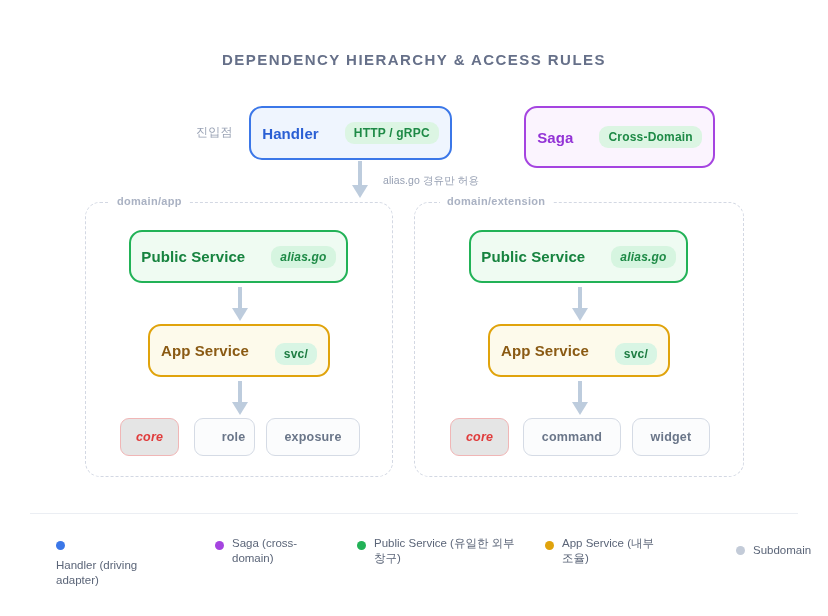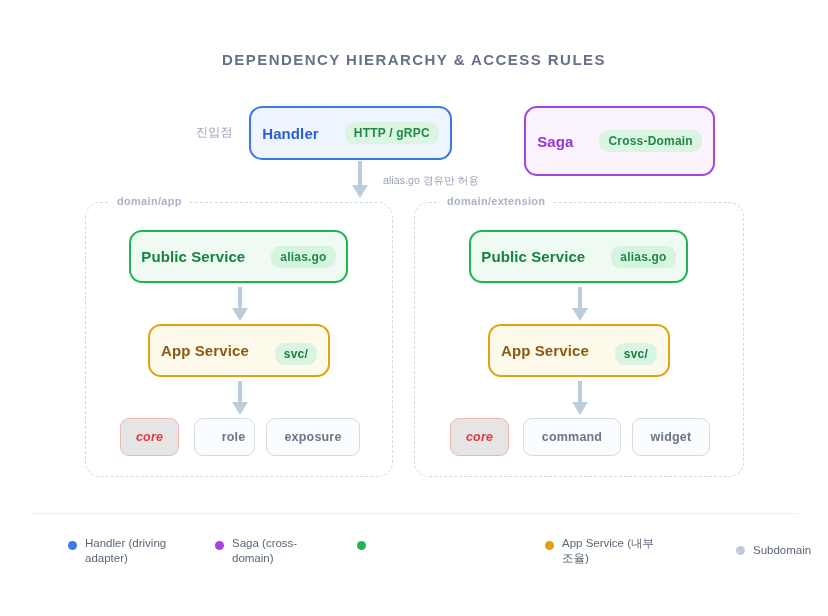--- a/index.html
+++ b/index.html
@@ -70,21 +70,21 @@
     background: #eff5fe;
     border: 2px solid #3b77e8;
   }
   .node-handler .node-label { color: #2a5fd4; }
   .node-handler .badge { background: #dcf5e3; color: #1e8a46; }
 
   .node-saga {
     left: 524px;
     top: 106px;
     width: 191px;
-    height: 70px;
+    height: 62px;
     background: #fbf4fe;
     border: 2px solid #a544e0;
   }
   .node-saga .node-label { color: #9333d6; }
   .node-saga .badge { background: #dcf5e3; color: #1e8a46; }
 
   
   .arrow {
     position: absolute;
   }
@@ -123,21 +123,21 @@
   .group-label-right { left: 440px; }
 
   
   .node-public {
     width: 219px;
     height: 53px;
     background: #effbf2;
     border: 2px solid #22b257;
   }
   .node-public .node-label { color: #16833f; }
-  .node-public .badge { background: #d6f5e0; color: #1e8a46; }
+  .node-public .badge { background: #d6f5e0; color: #1e8a46; font-style: italic; }
 
   .node-app {
     width: 182px;
     height: 53px;
     background: #fdfaeb;
     border: 2px solid #e0a30c;
   }
   .node-app .node-label { color: #8a5a13; }
   .node-app .badge { background: #d8f5e4; color: #1d7c42; margin-top: 7px; }
 
@@ -271,32 +271,33 @@
   <line x1="16" y1="0" x2="16" y2="23" stroke="#bdccdd" stroke-width="4"></line>
   <polygon points="16,34 8,21 24,21" fill="#bdccdd"></polygon>
 </svg>
 
 <div class="chip chip-core" style="left:450px; top:418px; width:59px;">core</div>
 <div class="chip" style="left:523px; top:418px; width:98px;">command</div>
 <div class="chip" style="left:632px; top:418px; width:78px;">widget</div>
 
 <div class="divider"></div>
 
-<div class="legend-item" style="left:68px; top:536px; width:125px;">
+<div class="legend-item" style="left:56px; top:536px; width:125px;flex-direction:column;">
   <span class="legend-dot" style="background:#3b77e8;"></span>
   <span class="legend-text">Handler (driving adapter)</span>
 </div>
 
 <div class="legend-item" style="left:215px; top:536px; width:110px;">
   <span class="legend-dot" style="background:#a544e0;"></span>
   <span class="legend-text">Saga (cross-domain)</span>
 </div>
 
 <div class="legend-item" style="left:357px; top:536px; width:160px;">
   <span class="legend-dot" style="background:#22b257;"></span>
+  <span class="legend-text">Public Service (유일한 외부 창구)</span>
 </div>
 
 <div class="legend-item" style="left:545px; top:536px; width:120px;">
   <span class="legend-dot" style="background:#e0a30c;"></span>
   <span class="legend-text">App Service (내부 조율)</span>
 </div>
 
 <div class="legend-item" style="left:736px; top:543px; width:110px;">
   <span class="legend-dot" style="background:#c3cbd8; margin-top:3px;"></span>
   <span class="legend-text">Subdomain</span>

